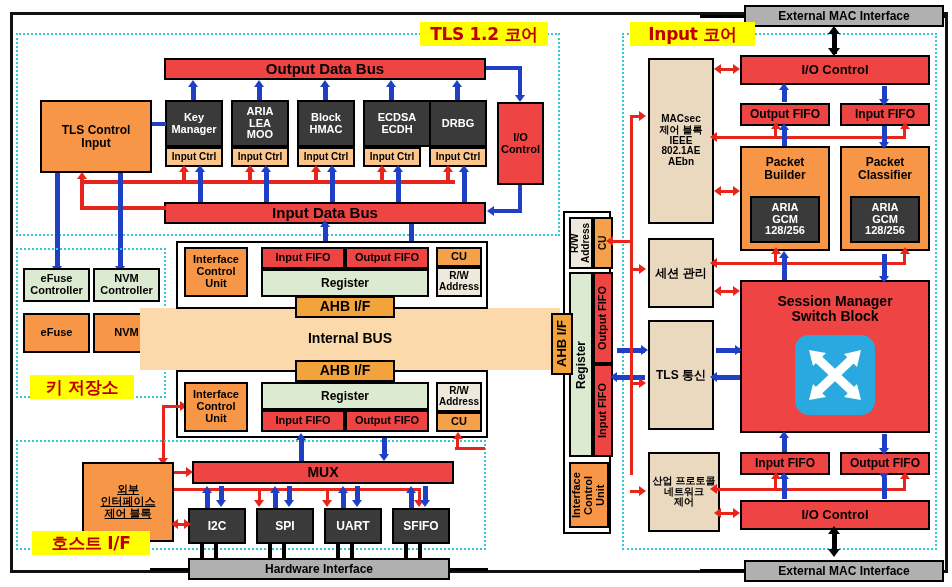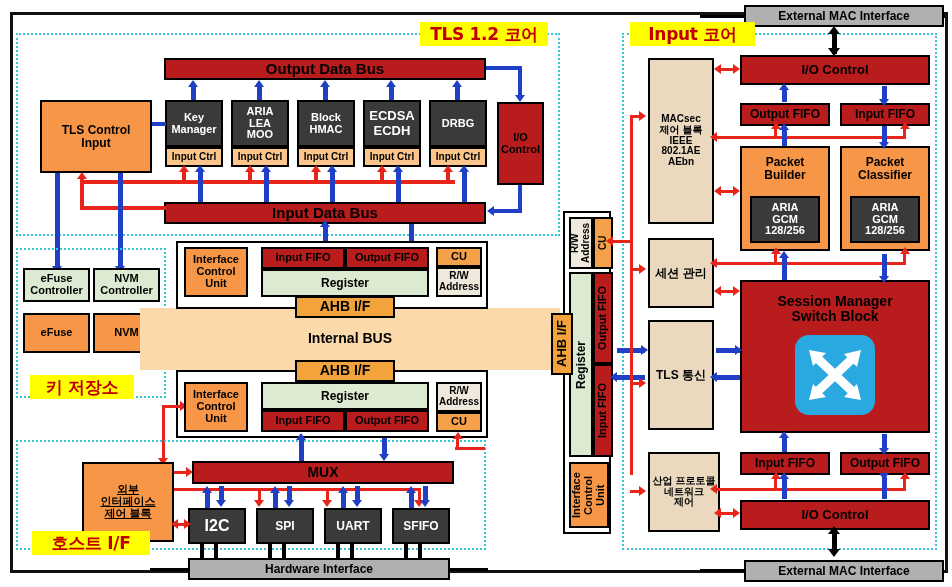--- a/index.html
+++ b/index.html
@@ -9,21 +9,21 @@
 
   
   .abs{position:absolute;box-sizing:border-box;}
   .blk{position:absolute;box-sizing:border-box;border:2px solid #000;
        display:flex;align-items:center;justify-content:center;text-align:center;
        font-weight:bold;line-height:1.08;color:#000;}
 
   
   .c-orange{background:#f79646;}
   .c-orange2{background:#f5a04a;}
-  .c-blue{background:#b91c1c;}
+  .c-blue{background:#ef4444;}
   .c-dark{background:#3a3a3a;color:#fff;}
   .c-peach{background:#fbc58b;}
   .c-green{background:#dbead0;}
   .c-tan{background:#ead9bf;}
   .c-grey{background:#b0b0b0;}
   .c-cream{background:#efe8dc;}
   .c-bus{background:#fbd9ab;}
   .c-ahb{background:#f2a33c;}
   .c-switch{background:#2aa9e0;}
 
@@ -89,21 +89,21 @@
 
   <div class="blk c-dark" style="left:231px;top:100px;width:58px;height:47px;font-size:11px;white-space:pre-line;">ARIA
 LEA
 MOO</div>
   <div class="blk c-peach" style="left:231px;top:147px;width:58px;height:20px;font-size:10px;">Input Ctrl</div>
 
   <div class="blk c-dark" style="left:297px;top:100px;width:58px;height:47px;font-size:11px;white-space:pre-line;">Block
 HMAC</div>
   <div class="blk c-peach" style="left:297px;top:147px;width:58px;height:20px;font-size:10px;">Input Ctrl</div>
 
-  <div class="blk c-dark" style="left:363px;top:100px;width:58px;height:47px;font-size:13px;white-space:pre-line;">ECDSA
+  <div class="blk c-dark" style="left:363px;top:100px;width:68px;height:47px;font-size:11px;white-space:pre-line;">ECDSA
 ECDH</div>
   <div class="blk c-peach" style="left:363px;top:147px;width:58px;height:20px;font-size:10px;">Input Ctrl</div>
 
   <div class="blk c-dark" style="left:429px;top:100px;width:58px;height:47px;font-size:11px;white-space:pre-line;">DRBG</div>
   <div class="blk c-peach" style="left:429px;top:147px;width:58px;height:20px;font-size:10px;">Input Ctrl</div>
 
   <div class="blk c-blue" style="left:497px;top:102px;width:47px;height:83px;font-size:11px;white-space:pre-line;">I/O
 Control</div>
 
   <div class="blk c-blue" style="left:164px;top:202px;width:322px;height:22px;font-size:15px;">Input Data Bus</div>
@@ -214,21 +214,21 @@
   <div class="tri t-dn-red" style="left:158px;top:458px;"></div>
 
   <div class="dotted" style="left:16px;top:440px;width:470px;height:110px;"></div>
   <div class="ylabel" style="left:32px;top:531px;width:118px;height:24px;font-size:17px;z-index:5;">호스트 I/F</div>
 
   <div class="blk c-orange" style="left:82px;top:462px;width:92px;height:80px;font-size:11px;white-space:pre-line;text-decoration:underline;">외부
 인터페이스
 제어 블록</div>
   <div class="blk c-blue" style="left:192px;top:461px;width:262px;height:23px;font-size:14px;">MUX</div>
 
-  <div class="blk c-dark" style="left:188px;top:508px;width:58px;height:36px;font-size:16px;">I2C</div>
+  <div class="blk c-dark" style="left:188px;top:508px;width:58px;height:36px;font-size:12px;">I2C</div>
   <div class="blk c-dark" style="left:256px;top:508px;width:58px;height:36px;font-size:12px;">SPI</div>
   <div class="blk c-dark" style="left:324px;top:508px;width:58px;height:36px;font-size:12px;">UART</div>
   <div class="blk c-dark" style="left:392px;top:508px;width:58px;height:36px;font-size:12px;">SFIFO</div>
 
   <div class="bar b-red" style="left:174px;top:471px;width:14px;height:3px;"></div>
   <div class="tri t-rt-red" style="left:186px;top:467px;"></div>
 
   <div class="bar b-red" style="left:176px;top:523px;width:10px;height:3px;"></div>
   <div class="tri t-rt-red" style="left:184px;top:519px;"></div>
   <div class="tri t-lf-red" style="left:171px;top:519px;"></div>

